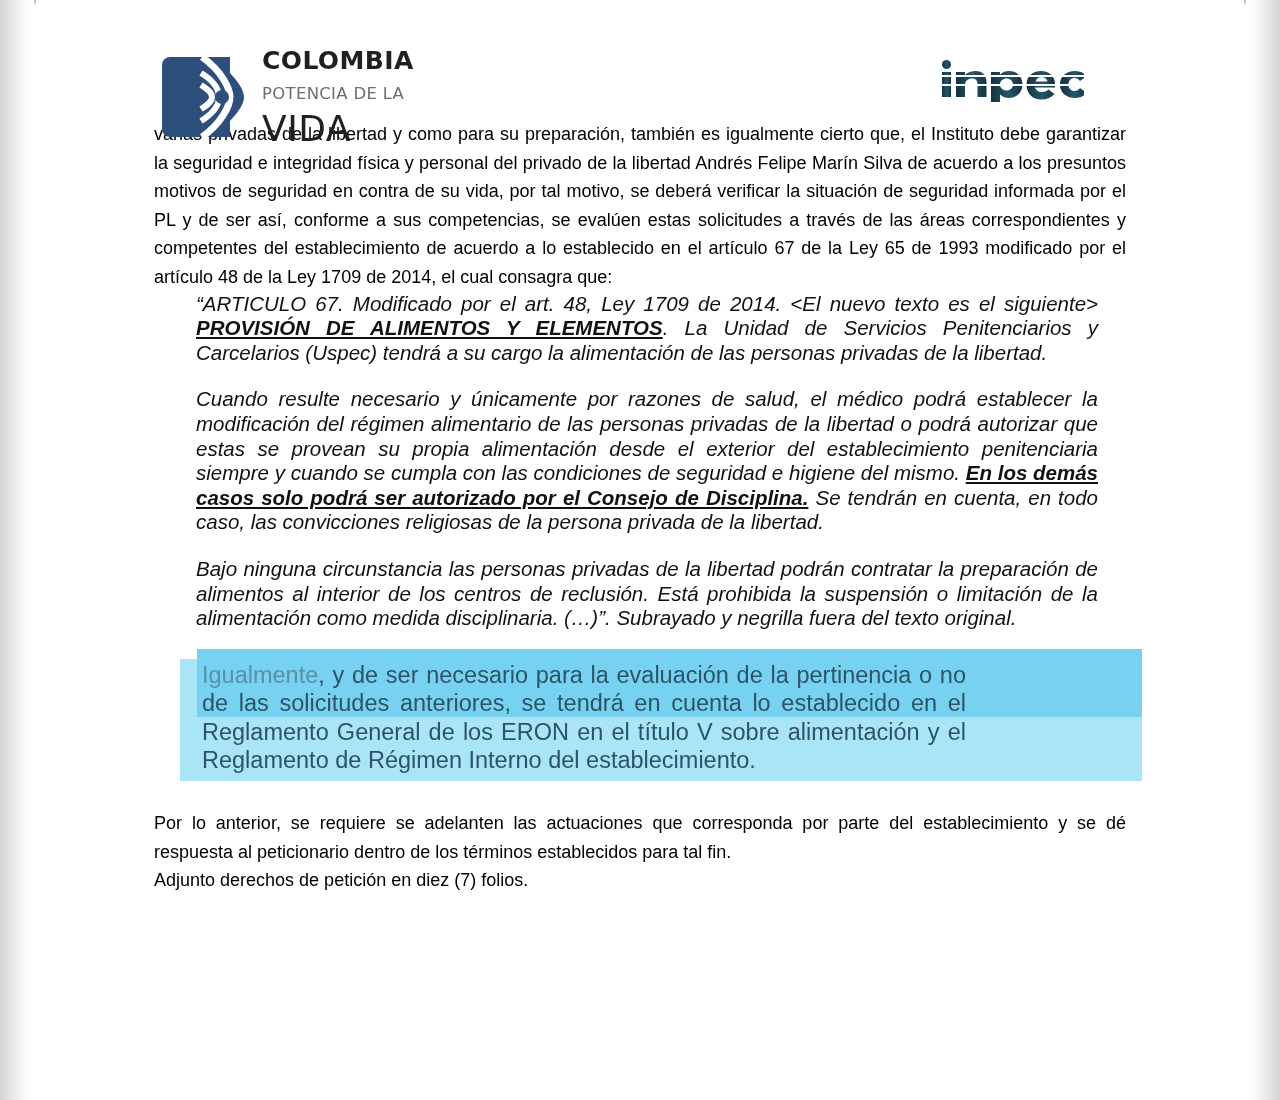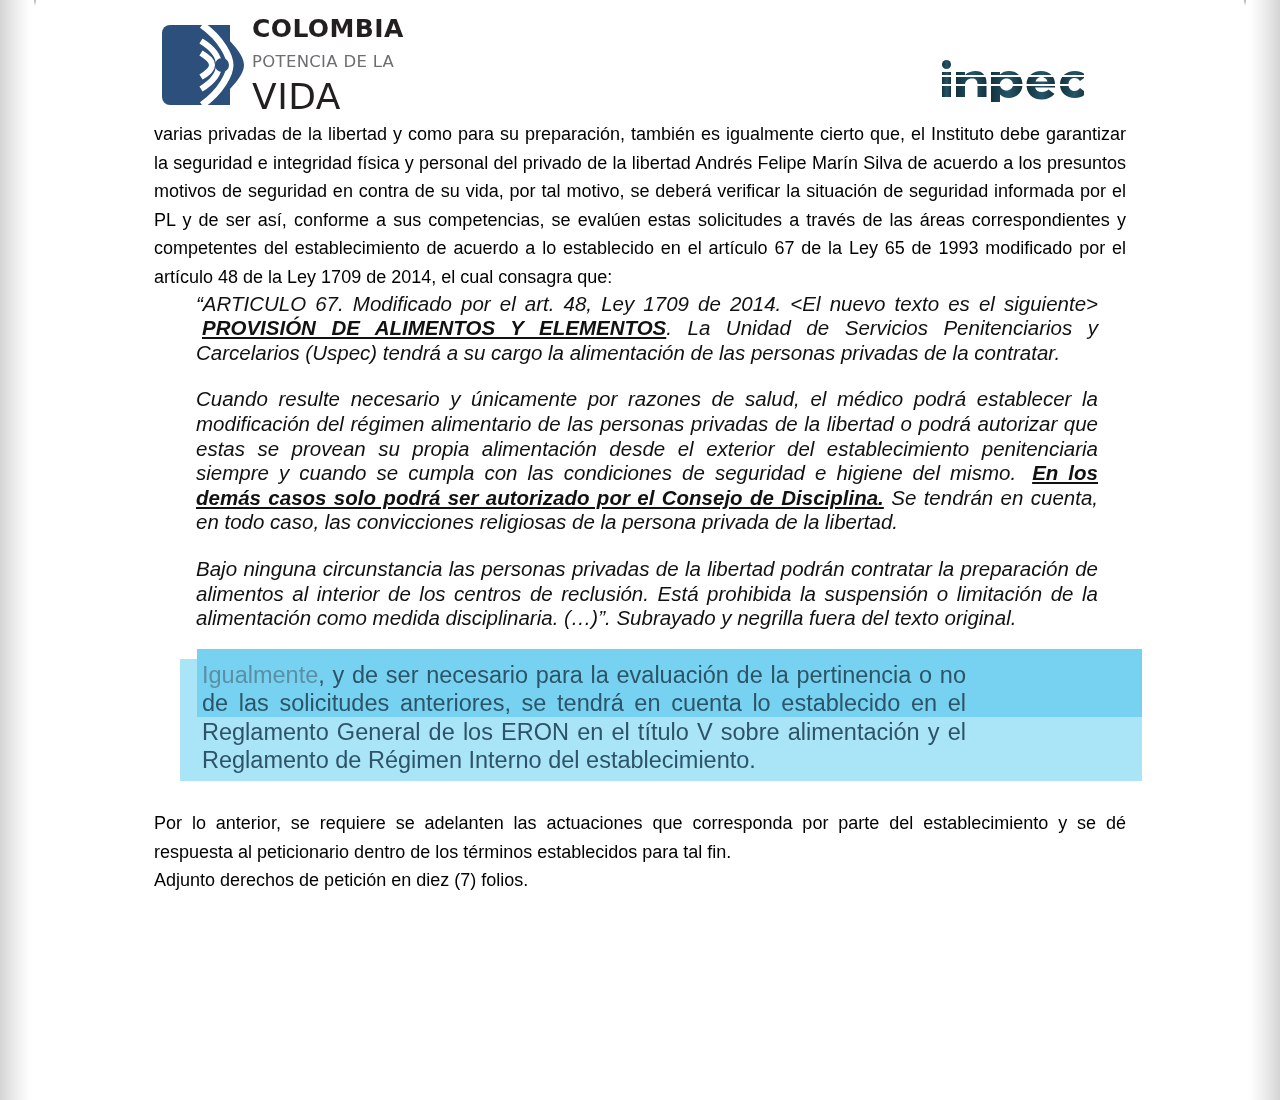--- a/index.html
+++ b/index.html
@@ -52,23 +52,24 @@
   }
 
   
   .header {
     position: relative;
     height: 120px;
   }
   .logo-colombia {
     position: absolute;
     left: 120px;
-    top: 16px;
+    top: 48px;
     display: flex;
     align-items: center;
+    gap: 10px;
     justify-content: center;
   }
   .logo-mark { width: 96px; height: 92px; display: block; }
   .logo-words {
     display: flex;
     flex-direction: column;
     justify-content: center;
     line-height: 1;
   }
   .lw-colombia {
@@ -130,21 +131,20 @@
     font-style: italic;
     font-size: 20.5px;
     line-height: 24.6px;
     color: #111111;
     text-align: justify;
   }
   p.quote:last-child { margin-bottom: 0; }
   .bu {
     font-weight: bold;
     text-decoration: underline;
-    margin-left: 6px;
   }
 
   
   .hl-wrap {
     position: relative;
     margin-top: 28px;
     margin-bottom: 28px;
     margin-left: 26px;
     width: 786px;
   }
@@ -239,21 +239,21 @@
       </div>
 
     </div>
 
     <div class="doc-body">
 
       <p class="para para-main">varias privadas de la libertad y como para su preparación, también es igualmente cierto que, el Instituto debe garantizar la seguridad e integridad física y personal del privado de la libertad Andrés Felipe Marín Silva de acuerdo a los presuntos motivos de seguridad en contra de su vida, por tal motivo, se deberá verificar la situación de seguridad informada por el PL y de ser así, conforme a sus competencias, se evalúen estas solicitudes a través de las áreas correspondientes y competentes del establecimiento de acuerdo a lo establecido en el artículo 67 de la Ley 65 de  1993 modificado por el artículo 48 de la Ley 1709 de 2014, el cual consagra que:</p>
 
       <div class="quote-block">
 
-        <p class="quote"><span>“ARTICULO 67.  Modificado por el art. 48, Ley 1709 de 2014. &lt;El nuevo texto es el siguiente&gt; </span><span class="bu">PROVISIÓN DE ALIMENTOS Y ELEMENTOS</span><span>. La Unidad de Servicios Penitenciarios y Carcelarios (Uspec) tendrá a su cargo la alimentación de las personas privadas de la contratar.</span></p>
+        <p class="quote"><span>“ARTICULO 67.  Modificado por el art. 48, Ley 1709 de 2014. &lt;El nuevo texto es el siguiente&gt; </span><span class="bu">PROVISIÓN DE ALIMENTOS Y ELEMENTOS</span><span>. La Unidad de Servicios Penitenciarios y Carcelarios (Uspec) tendrá a su cargo la alimentación de las personas privadas de la libertad.</span></p>
 
         <p class="quote"><span>Cuando resulte necesario y únicamente por razones de salud, el médico podrá establecer la modificación del régimen alimentario de las personas privadas de la libertad o podrá autorizar que estas se provean su propia alimentación desde el exterior del establecimiento penitenciaria siempre y cuando se cumpla con las condiciones de seguridad e higiene del mismo. </span><span class="bu">En los demás casos solo podrá ser autorizado por el Consejo de Disciplina.</span><span> Se tendrán en cuenta, en todo caso, las convicciones religiosas de la persona privada de la libertad.</span></p>
 
         <p class="quote">Bajo ninguna circunstancia las personas privadas de la libertad podrán contratar la preparación de alimentos al interior de los centros de reclusión. Está prohibida la suspensión o limitación de la alimentación como medida disciplinaria. (…)”. Subrayado y negrilla fuera del texto original.</p>
 
       </div>
 
       <div class="hl-wrap">
         <div class="hl-base"></div>
         <div class="hl-select"></div>

